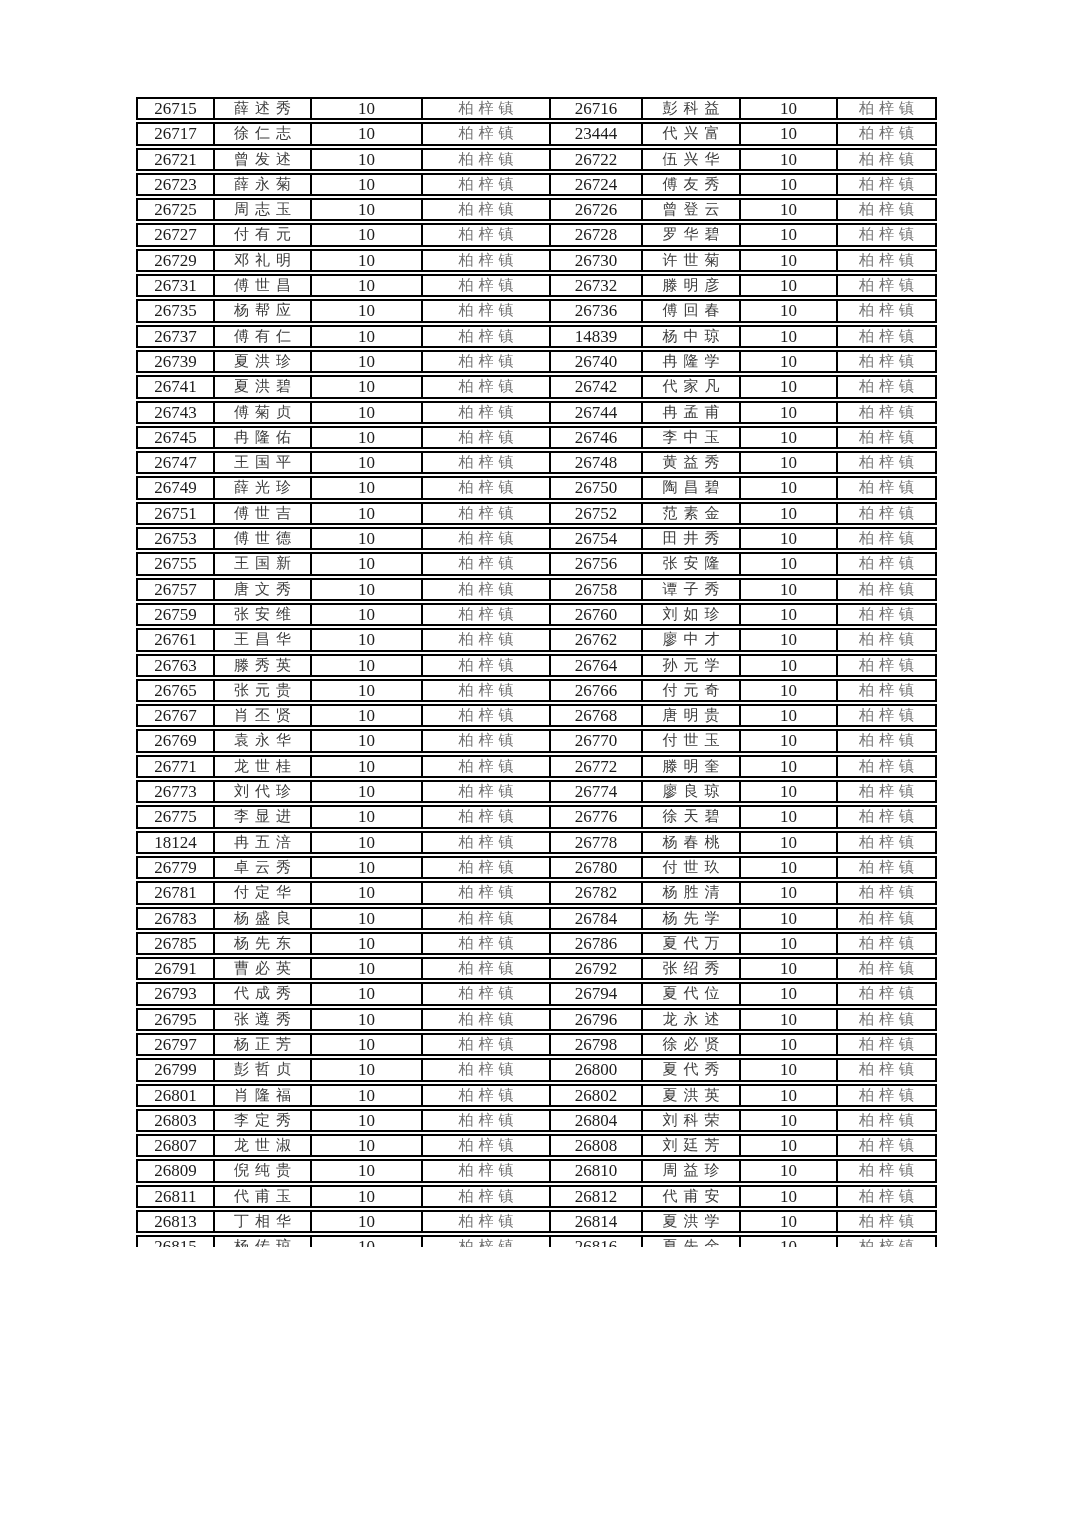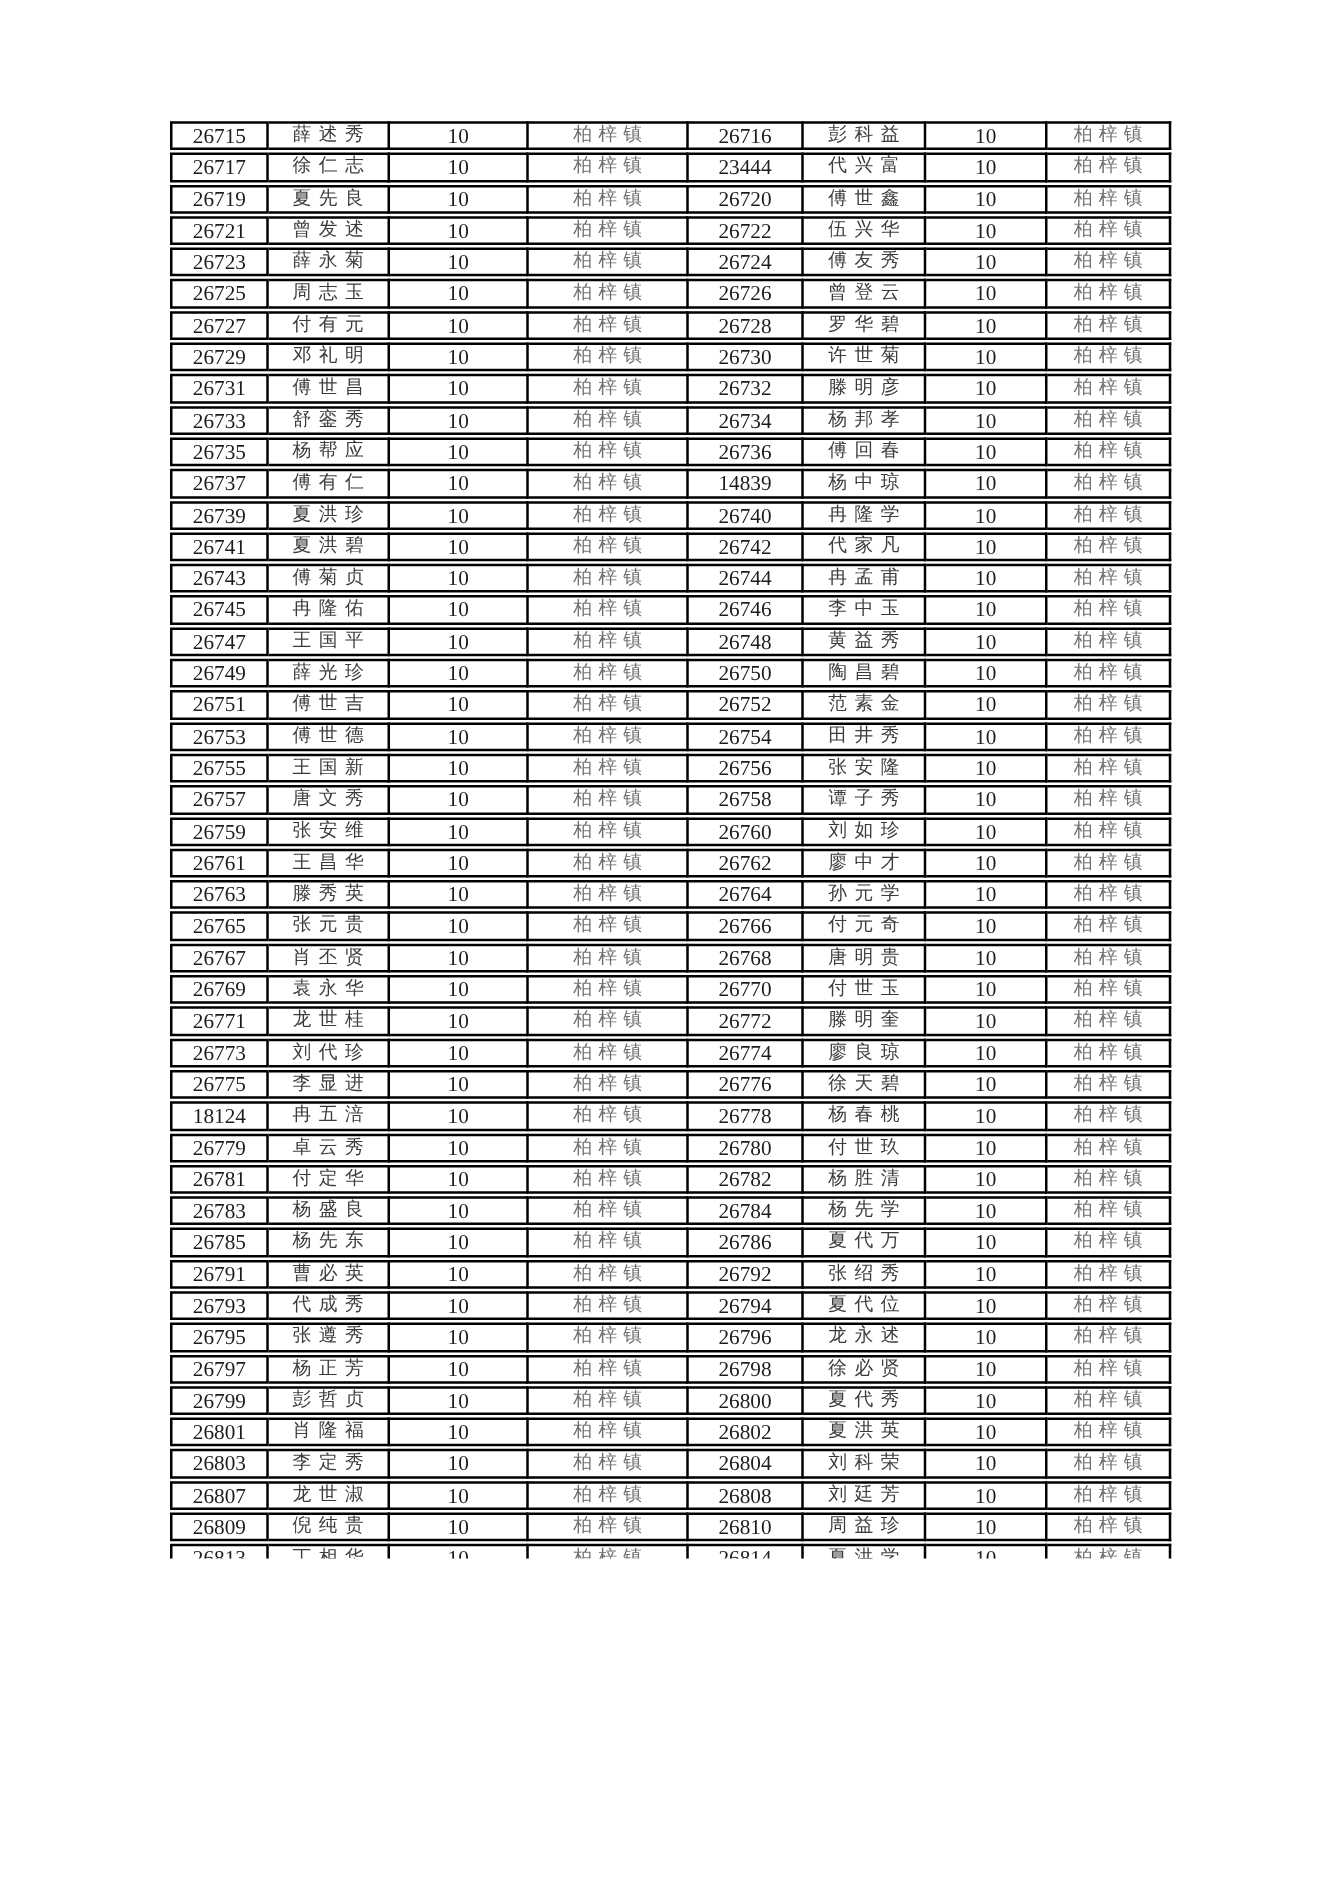--- a/index.html
+++ b/index.html
@@ -90,30 +90,20 @@
     <td class="c-id">26717</td>
     <td class="c-name">徐仁志</td>
     <td class="c-amt">10</td>
     <td class="c-town">柏梓镇</td>
     <td class="c-id">23444</td>
     <td class="c-name">代兴富</td>
     <td class="c-amt">10</td>
     <td class="c-town">柏梓镇</td>
   </tr>
 
-  <tr>
-    <td class="c-id">26719</td>
-    <td class="c-name">夏先良</td>
-    <td class="c-amt">10</td>
-    <td class="c-town">柏梓镇</td>
-    <td class="c-id">26720</td>
-    <td class="c-name">傅世鑫</td>
-    <td class="c-amt">10</td>
-    <td class="c-town">柏梓镇</td>
-  </tr>
 
   <tr>
     <td class="c-id">26721</td>
     <td class="c-name">曾发述</td>
     <td class="c-amt">10</td>
     <td class="c-town">柏梓镇</td>
     <td class="c-id">26722</td>
     <td class="c-name">伍兴华</td>
     <td class="c-amt">10</td>
     <td class="c-town">柏梓镇</td>
@@ -167,30 +157,20 @@
     <td class="c-id">26731</td>
     <td class="c-name">傅世昌</td>
     <td class="c-amt">10</td>
     <td class="c-town">柏梓镇</td>
     <td class="c-id">26732</td>
     <td class="c-name">滕明彦</td>
     <td class="c-amt">10</td>
     <td class="c-town">柏梓镇</td>
   </tr>
 
-  <tr>
-    <td class="c-id">26733</td>
-    <td class="c-name">舒銮秀</td>
-    <td class="c-amt">10</td>
-    <td class="c-town">柏梓镇</td>
-    <td class="c-id">26734</td>
-    <td class="c-name">杨邦孝</td>
-    <td class="c-amt">10</td>
-    <td class="c-town">柏梓镇</td>
-  </tr>
 
   <tr>
     <td class="c-id">26735</td>
     <td class="c-name">杨帮应</td>
     <td class="c-amt">10</td>
     <td class="c-town">柏梓镇</td>
     <td class="c-id">26736</td>
     <td class="c-name">傅回春</td>
     <td class="c-amt">10</td>
     <td class="c-town">柏梓镇</td>
@@ -566,20 +546,30 @@
     <td class="c-id">26809</td>
     <td class="c-name">倪纯贵</td>
     <td class="c-amt">10</td>
     <td class="c-town">柏梓镇</td>
     <td class="c-id">26810</td>
     <td class="c-name">周益珍</td>
     <td class="c-amt">10</td>
     <td class="c-town">柏梓镇</td>
   </tr>
 
+  <tr>
+    <td class="c-id">26811</td>
+    <td class="c-name">代甫玉</td>
+    <td class="c-amt">10</td>
+    <td class="c-town">柏梓镇</td>
+    <td class="c-id">26812</td>
+    <td class="c-name">代甫安</td>
+    <td class="c-amt">10</td>
+    <td class="c-town">柏梓镇</td>
+  </tr>
 
   <tr>
     <td class="c-id">26813</td>
     <td class="c-name">丁相华</td>
     <td class="c-amt">10</td>
     <td class="c-town">柏梓镇</td>
     <td class="c-id">26814</td>
     <td class="c-name">夏洪学</td>
     <td class="c-amt">10</td>
     <td class="c-town">柏梓镇</td>

